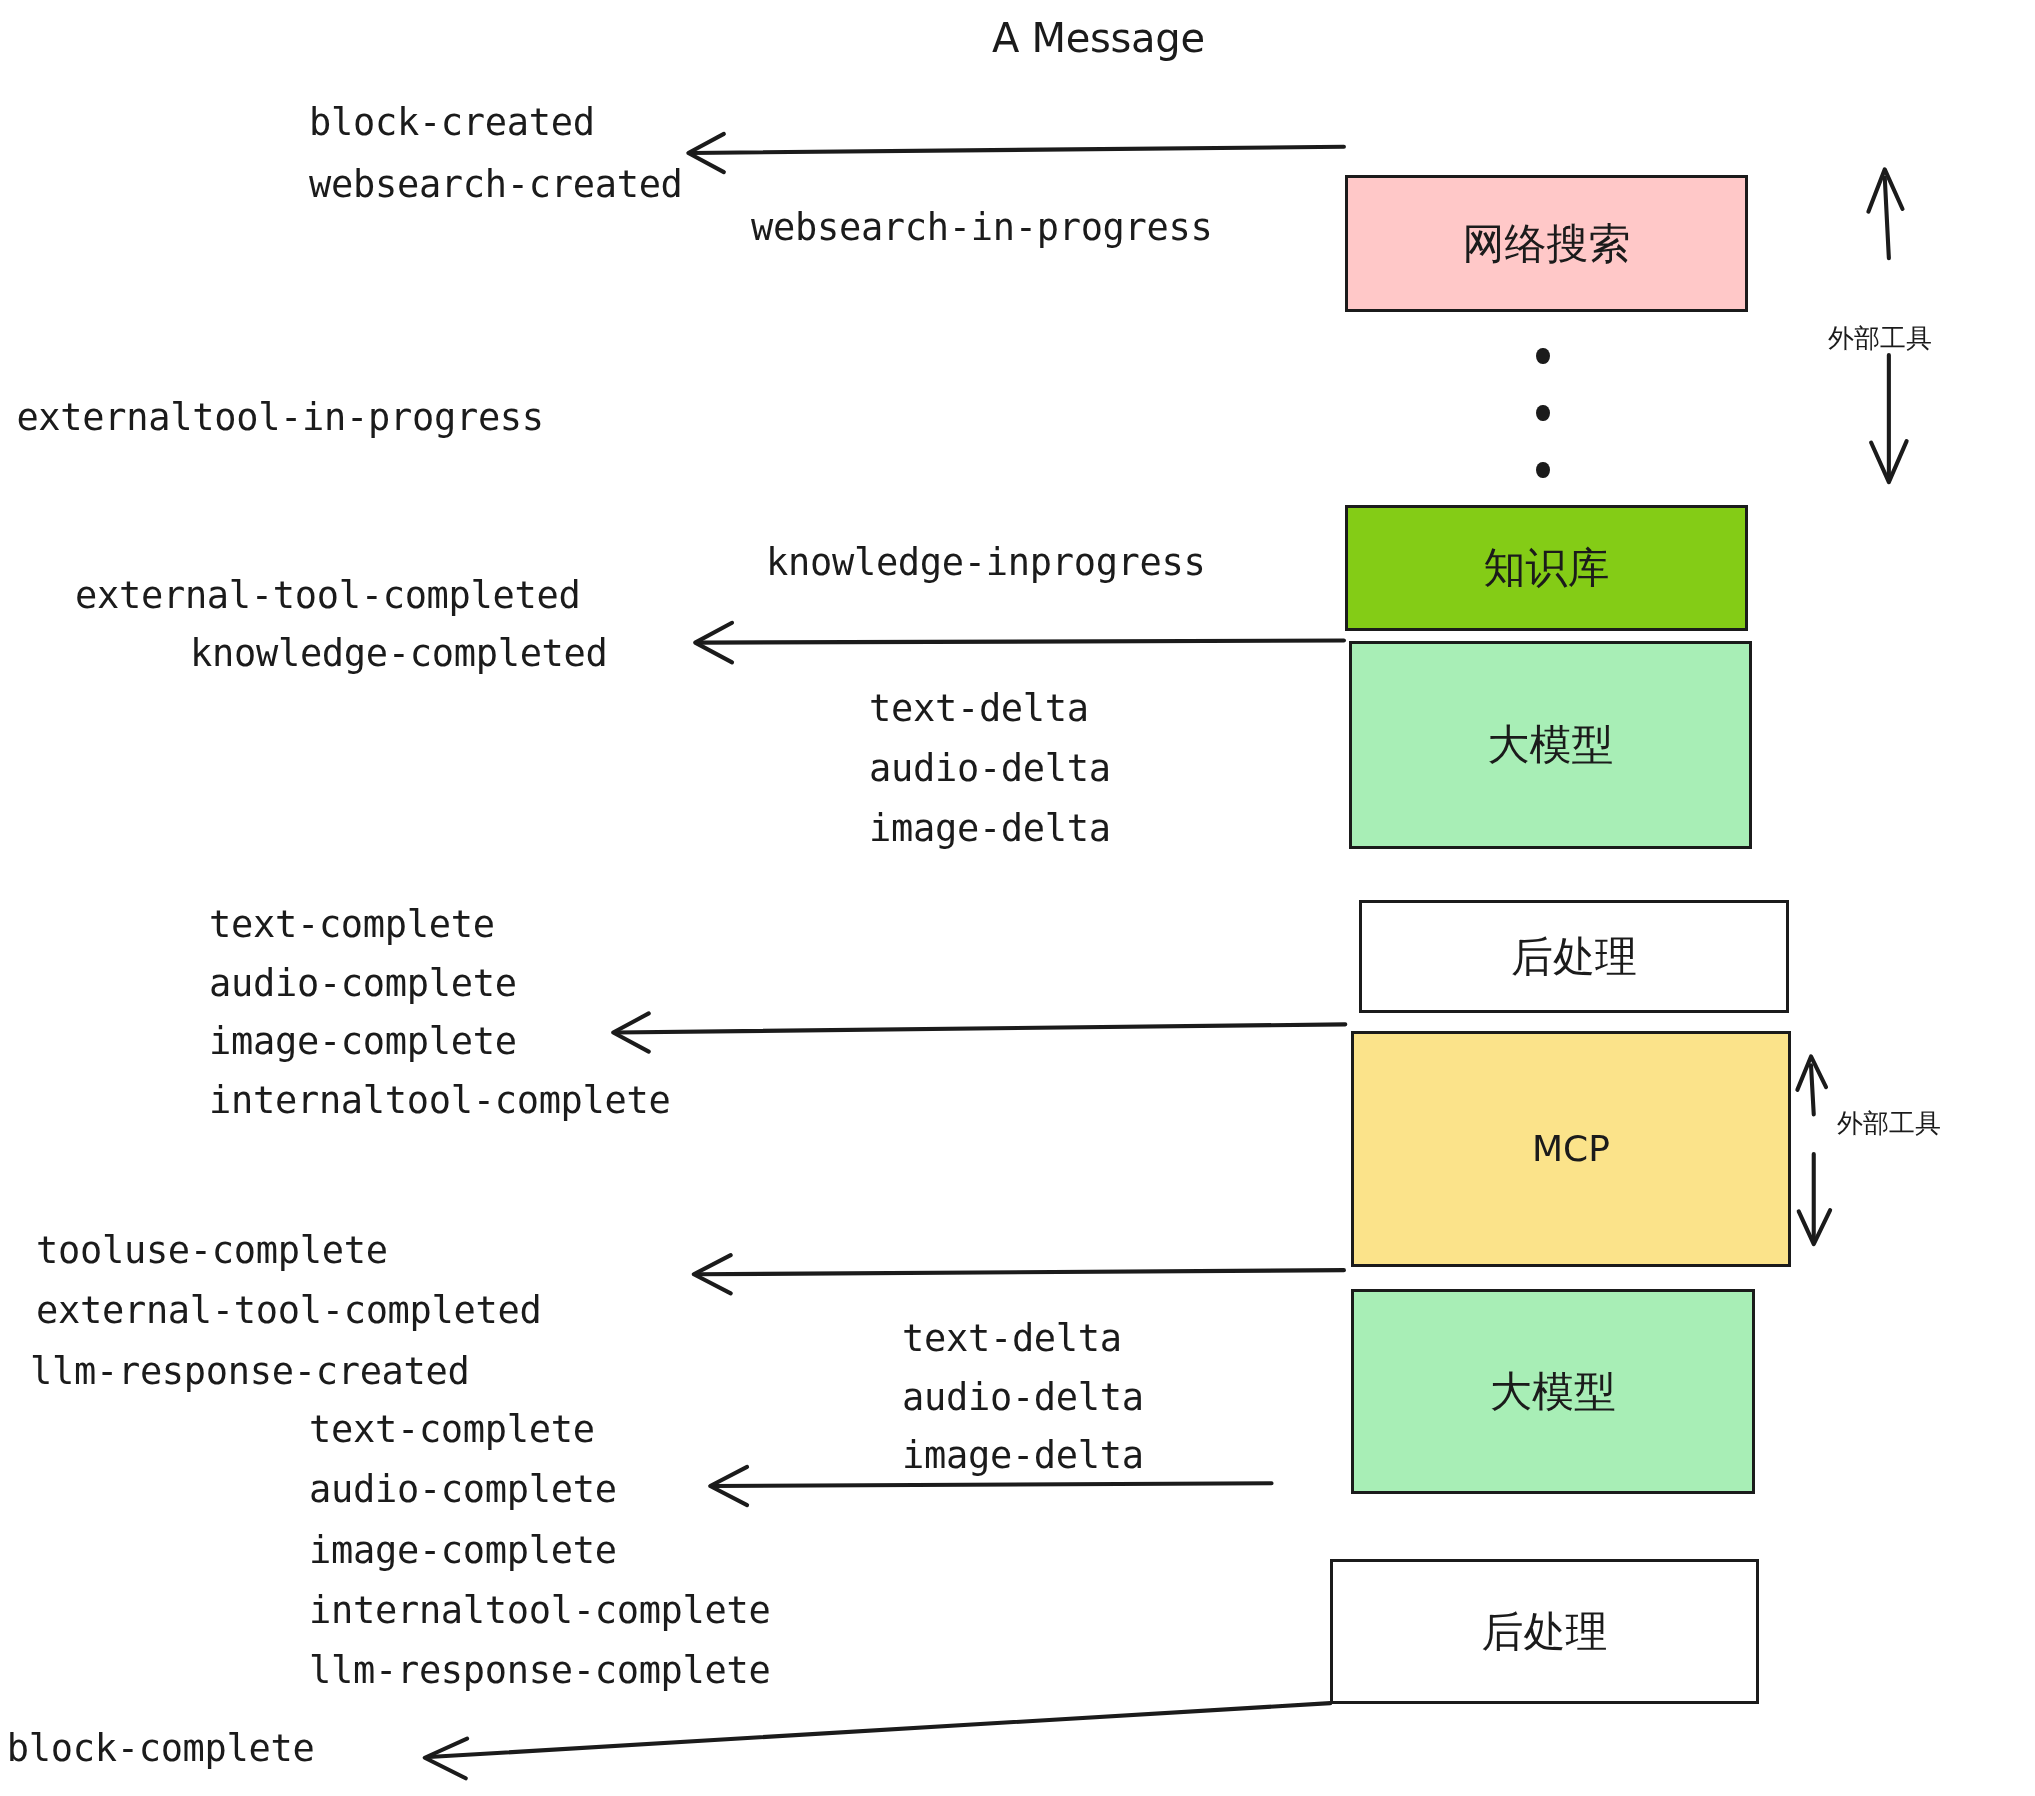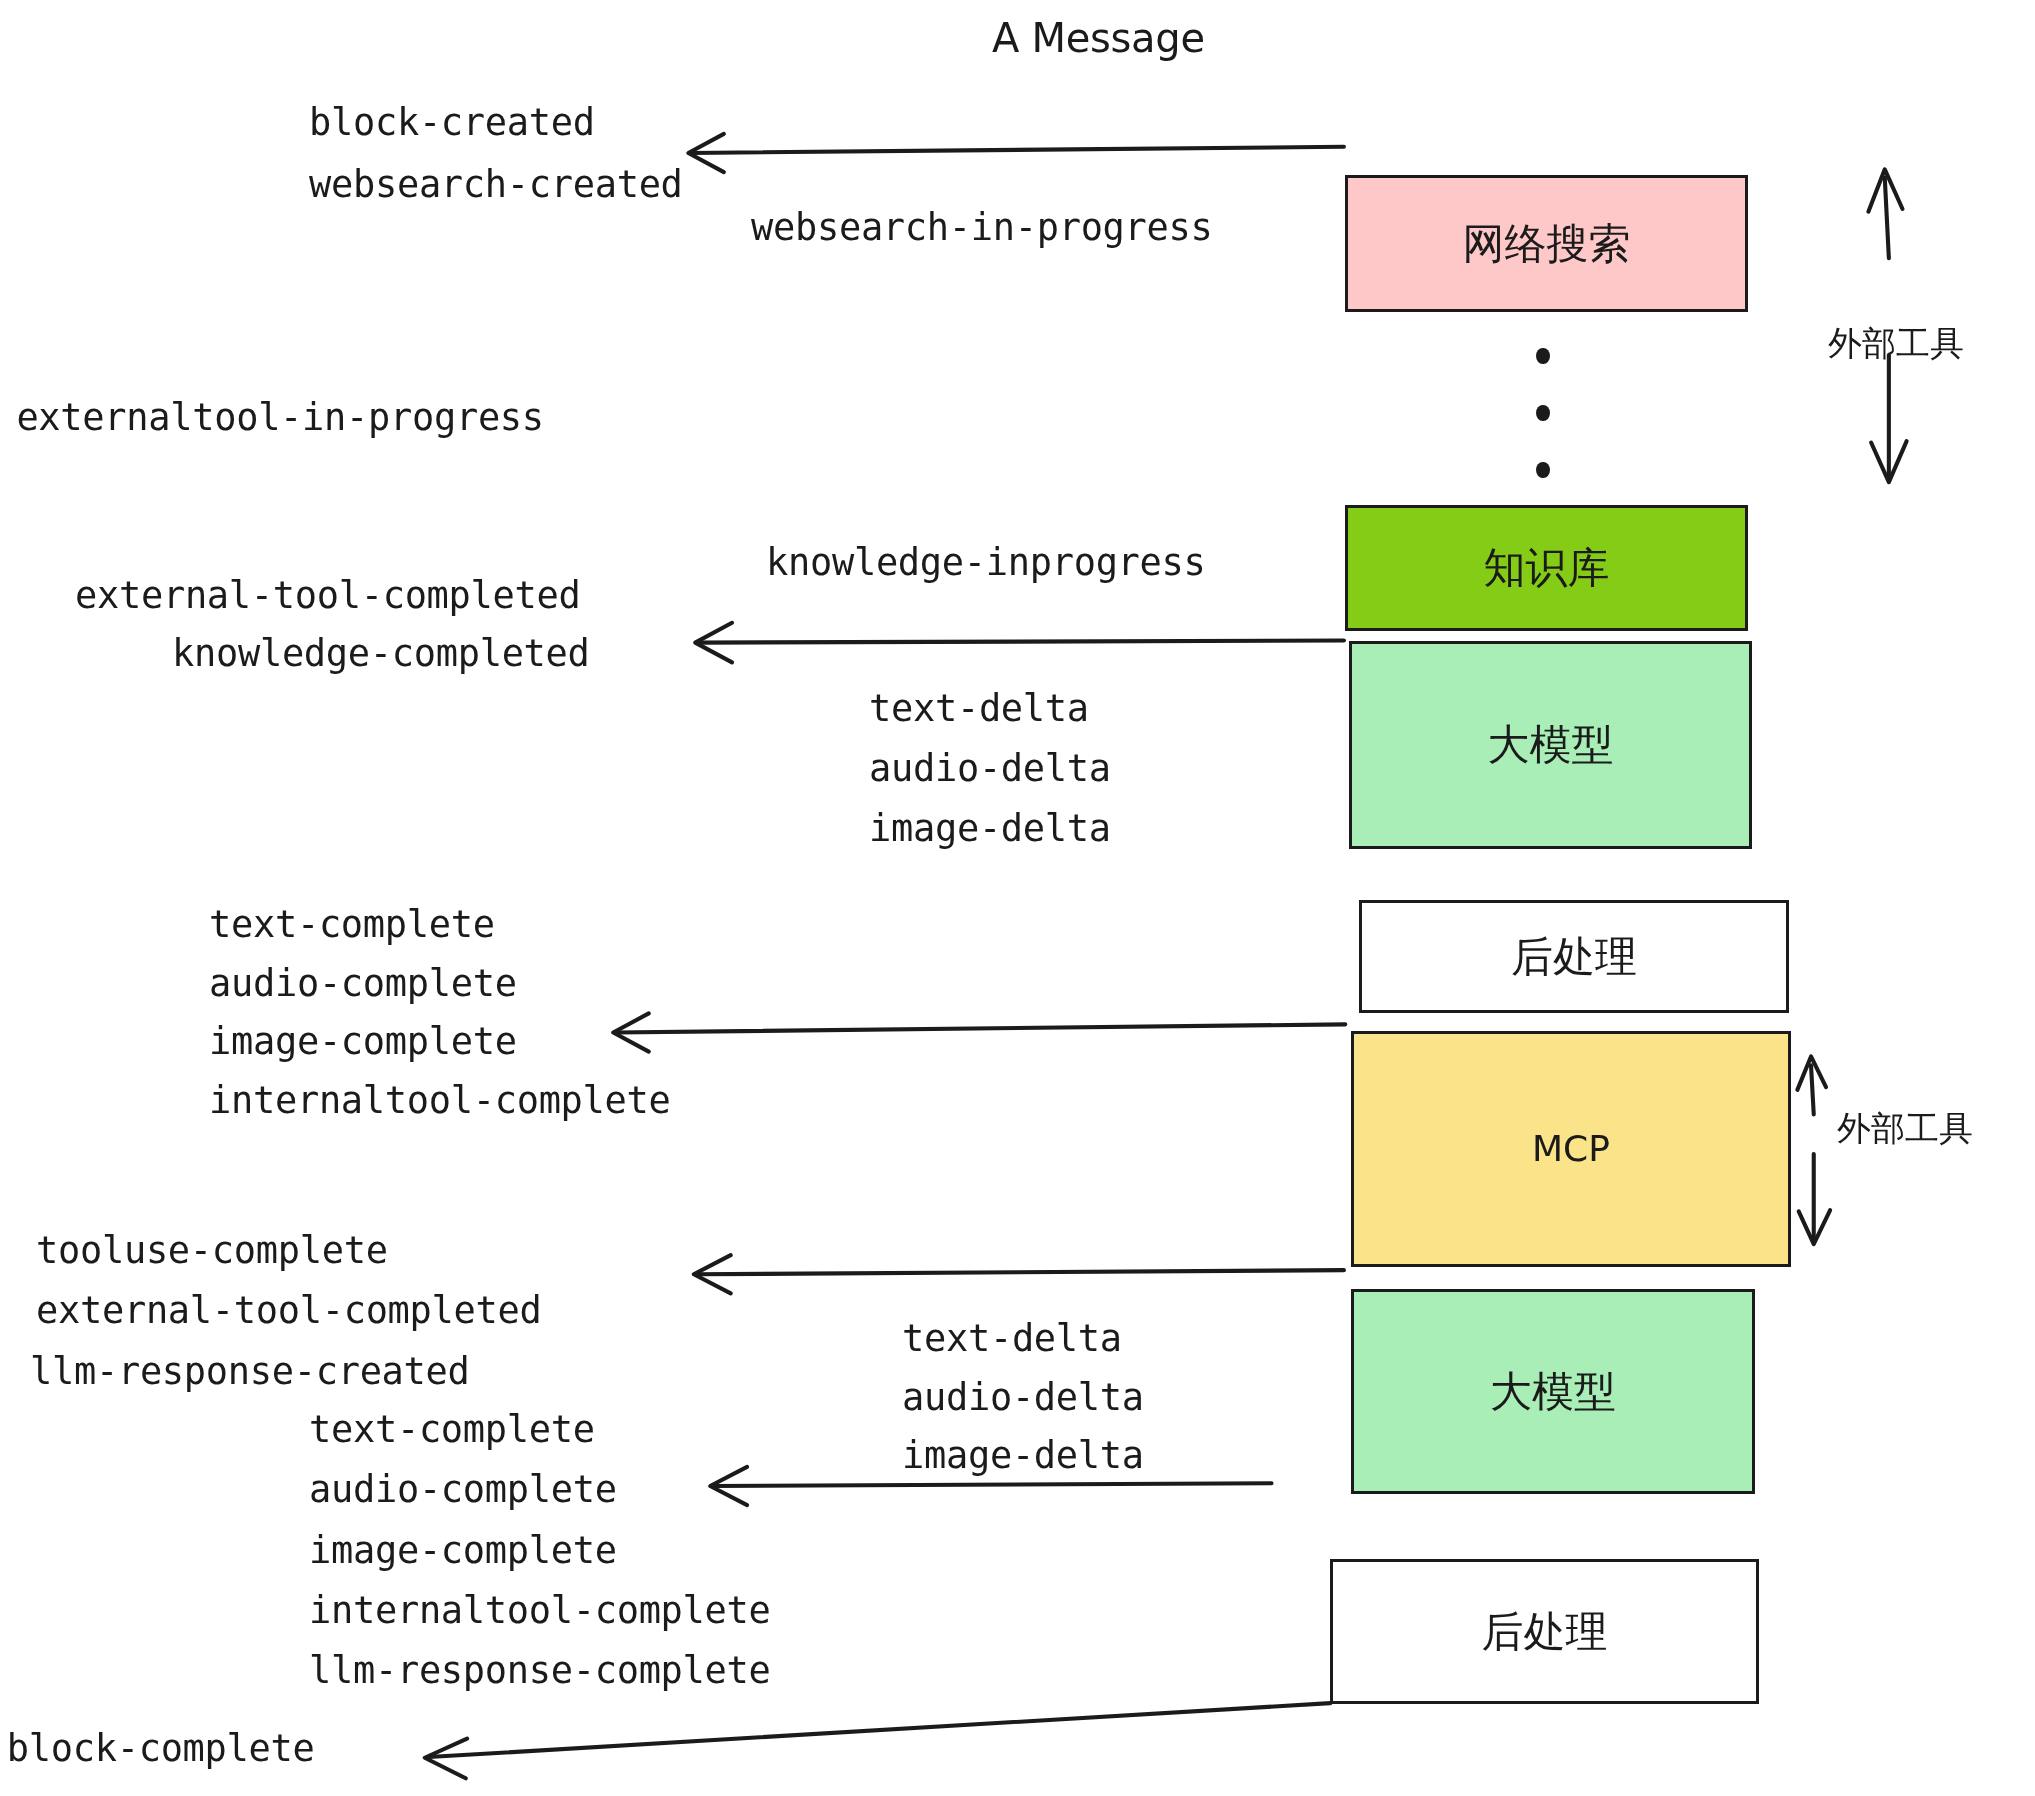--- a/index.html
+++ b/index.html
@@ -45,21 +45,21 @@
     line-height: 1;
   }
   .box-en {
     font-family: "DejaVu Sans", "Liberation Sans", sans-serif;
     font-size: 36px;
     line-height: 1;
   }
   .side-lbl {
     position: absolute;
     font-family: "DejaVu Sans", "Liberation Sans", sans-serif;
-    font-size: 34px;
+    font-size: 26px;
     color: #1b1b1b;
     white-space: nowrap;
   }
   .dots {
     position: absolute;
     display: flex;
     flex-direction: column;
     align-items: center;
     justify-content: space-between;
   }
@@ -175,21 +175,21 @@
 
   <div class="side-lbl" style="left:1828px; top:321px;">外部工具</div>
   <div class="side-lbl" style="left:1837px; top:1106px;">外部工具</div>
 
   <div class="lbl ev" style="left:309px;  top:101px;">block-created</div>
   <div class="lbl ev" style="left:309px;  top:163px;">websearch-created</div>
   <div class="lbl ev" style="left:751px; top:206px;">websearch-in-progress</div>
   <div class="lbl ev" style="left:16.4px;   top:396px;">externaltool-in-progress</div>
   <div class="lbl ev" style="left:766px; top:541px;">knowledge-inprogress</div>
   <div class="lbl ev" style="left:75px;  top:574px;">external-tool-completed</div>
-  <div class="lbl ev" style="left:172px;  top:632px;text-align:right;">knowledge-completed</div>
+  <div class="lbl ev" style="left:190px;  top:632px;text-align:right;">knowledge-completed</div>
   <div class="lbl ev" style="left:869px; top:687px;">text-delta</div>
   <div class="lbl ev" style="left:869px; top:747px;">audio-delta</div>
   <div class="lbl ev" style="left:869px; top:807px;">image-delta</div>
   <div class="lbl ev" style="left:209px;  top:903px;">text-complete</div>
   <div class="lbl ev" style="left:209px;  top:962px;">audio-complete</div>
   <div class="lbl ev" style="left:209px;  top:1020px;">image-complete</div>
   <div class="lbl ev" style="left:209px;  top:1079px;">internaltool-complete</div>
   <div class="lbl ev" style="left:36px;   top:1229px;">tooluse-complete</div>
   <div class="lbl ev" style="left:36px;   top:1289px;">external-tool-completed</div>
   <div class="lbl ev" style="left:30px;   top:1350px;">llm-response-created</div>

